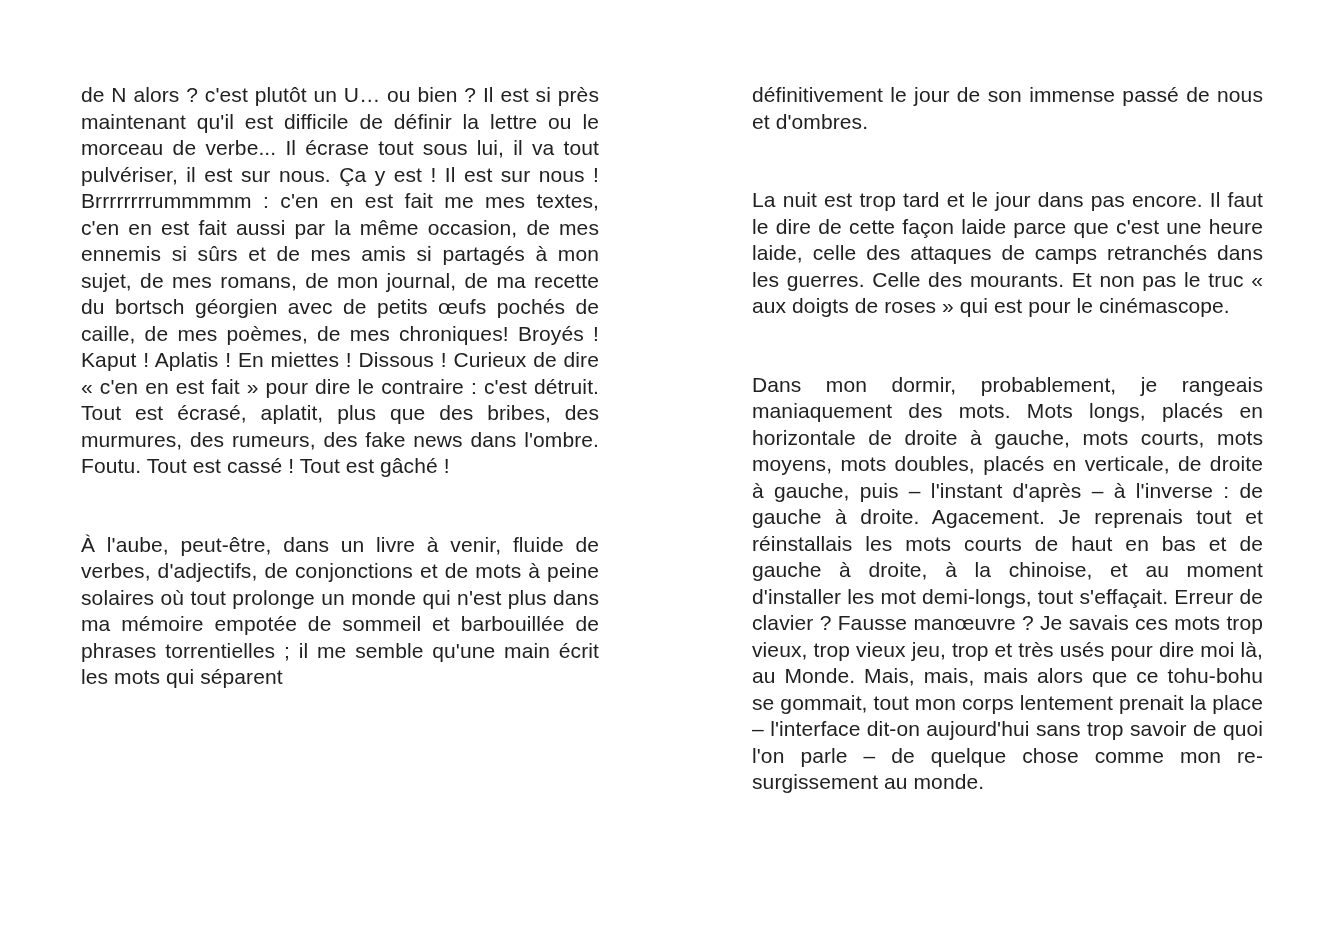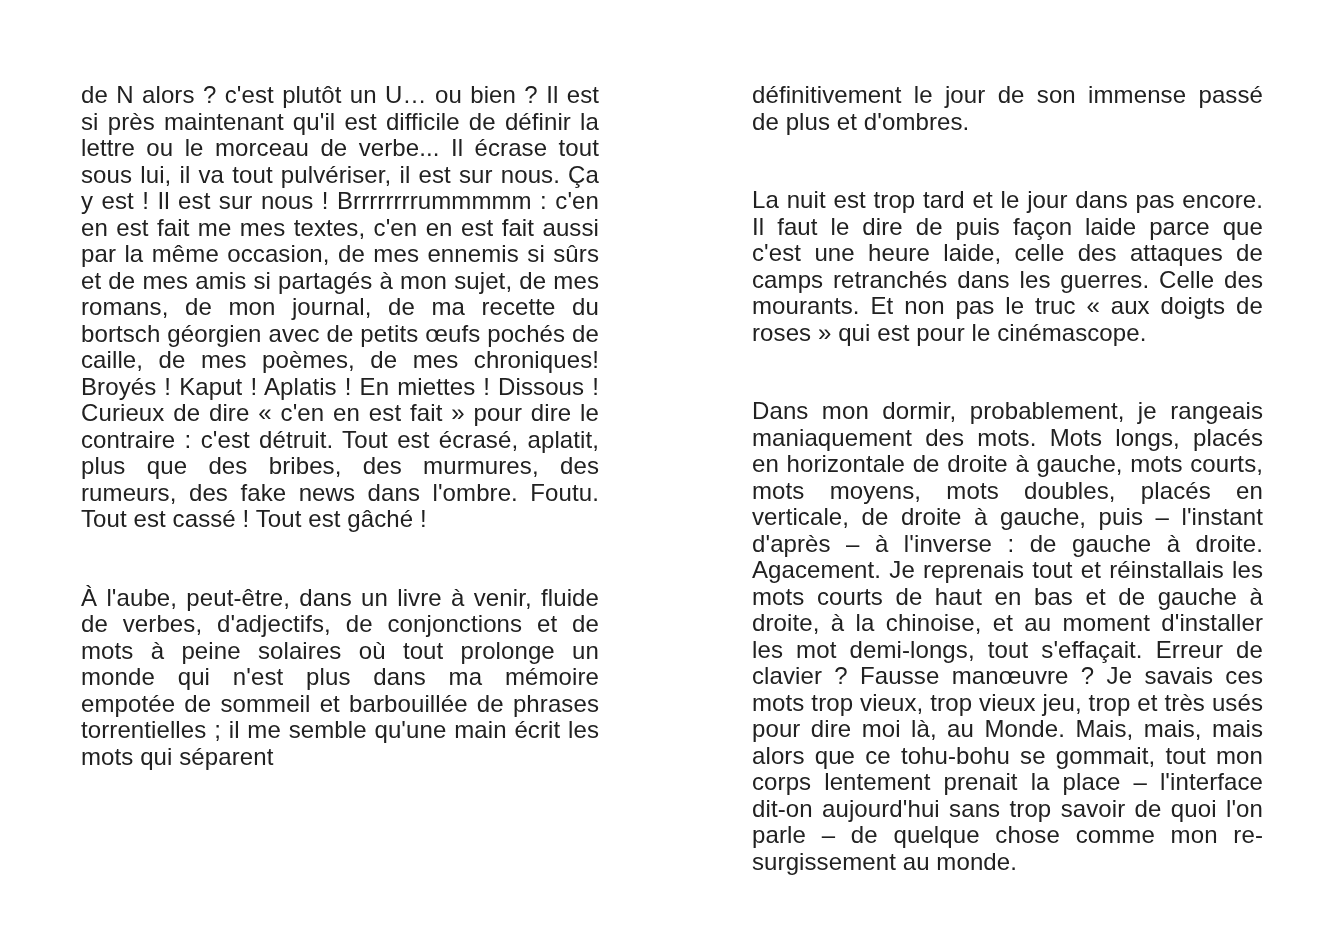--- a/index.html
+++ b/index.html
@@ -22,21 +22,21 @@
   .column-left {
     left: 81px;
     width: 518px;
   }
   .column-right {
     left: 752px;
     width: 511px;
   }
   .text-column p {
     margin: 0 0 52px 0;
-    font-size: 24px;
+    font-size: 21px;
     line-height: 26.5px;
     letter-spacing: 0.1px;
     color: #212121;
     text-align: justify;
     text-justify: inter-word;
   }
   .text-column p.extra-space {
     margin-top: 8px;
   }
   .text-column p:last-child {
@@ -47,18 +47,18 @@
 <body>
 
 <div class="page-spread">
 
   <div class="text-column column-left">
     <p>de N alors ? c'est plutôt un U… ou bien ? Il est si près maintenant qu'il est difficile de définir la lettre ou le morceau de verbe... Il écrase tout sous lui, il va tout pulvériser, il est sur nous. Ça y est ! Il est sur nous ! Brrrrrrrrummmmm : c'en en est fait me mes textes, c'en en est fait aussi par la même occasion, de mes ennemis si sûrs et de mes amis si partagés à mon sujet, de mes romans, de mon journal, de ma recette du bortsch géorgien avec de petits œufs pochés de caille, de mes poèmes, de mes chroniques! Broyés ! Kaput ! Aplatis ! En miettes ! Dissous ! Curieux de dire « c'en en est fait » pour dire le contraire : c'est détruit. Tout est écrasé, aplatit, plus que des bribes, des murmures, des rumeurs, des fake news dans l'ombre. Foutu. Tout est cassé ! Tout est gâché !</p>
     <p>À l'aube, peut-être, dans un livre à venir, fluide de verbes, d'adjectifs, de conjonctions et de mots à peine solaires où tout prolonge un monde qui n'est plus dans  ma mémoire empotée de sommeil et barbouillée de phrases torrentielles ; il me semble qu'une main écrit les mots qui séparent</p>
   </div>
 
   <div class="text-column column-right">
-    <p>définitivement le jour de son immense passé  de plus  et d'ombres.</p>
-    <p>La nuit est trop tard et le jour dans pas encore. Il faut le dire de puis façon laide parce que c'est une heure laide, celle des attaques de camps retranchés dans les guerres. Celle des mourants. Et non pas le truc « aux doigts de roses » qui est pour le cinémascope.</p>
+    <p>définitivement le jour de son immense passé  de nous  et d'ombres.</p>
+    <p>La nuit est trop tard et le jour dans pas encore. Il faut le dire de cette façon laide parce que c'est une heure laide, celle des attaques de camps retranchés dans les guerres. Celle des mourants. Et non pas le truc « aux doigts de roses » qui est pour le cinémascope.</p>
     <p class="extra-space">Dans mon dormir, probablement, je rangeais maniaquement des mots. Mots longs, placés en horizontale de droite à gauche, mots courts, mots moyens, mots doubles, placés en verticale, de droite à gauche, puis – l'instant d'après – à l'inverse : de gauche à droite. Agacement. Je reprenais tout et réinstallais les mots courts de haut en bas et de gauche à droite, à la chinoise, et au moment d'installer les mot demi-longs, tout s'effaçait. Erreur de clavier ? Fausse manœuvre ? Je savais ces mots trop vieux, trop vieux jeu, trop et très usés pour dire moi là, au Monde. Mais, mais, mais alors que ce tohu-bohu se gommait, tout mon corps lentement prenait la place – l'interface dit-on aujourd'hui sans trop savoir de quoi l'on parle – de quelque chose comme mon re-surgissement au monde.</p>
   </div>
 
 </div>
 
 </body></html>

